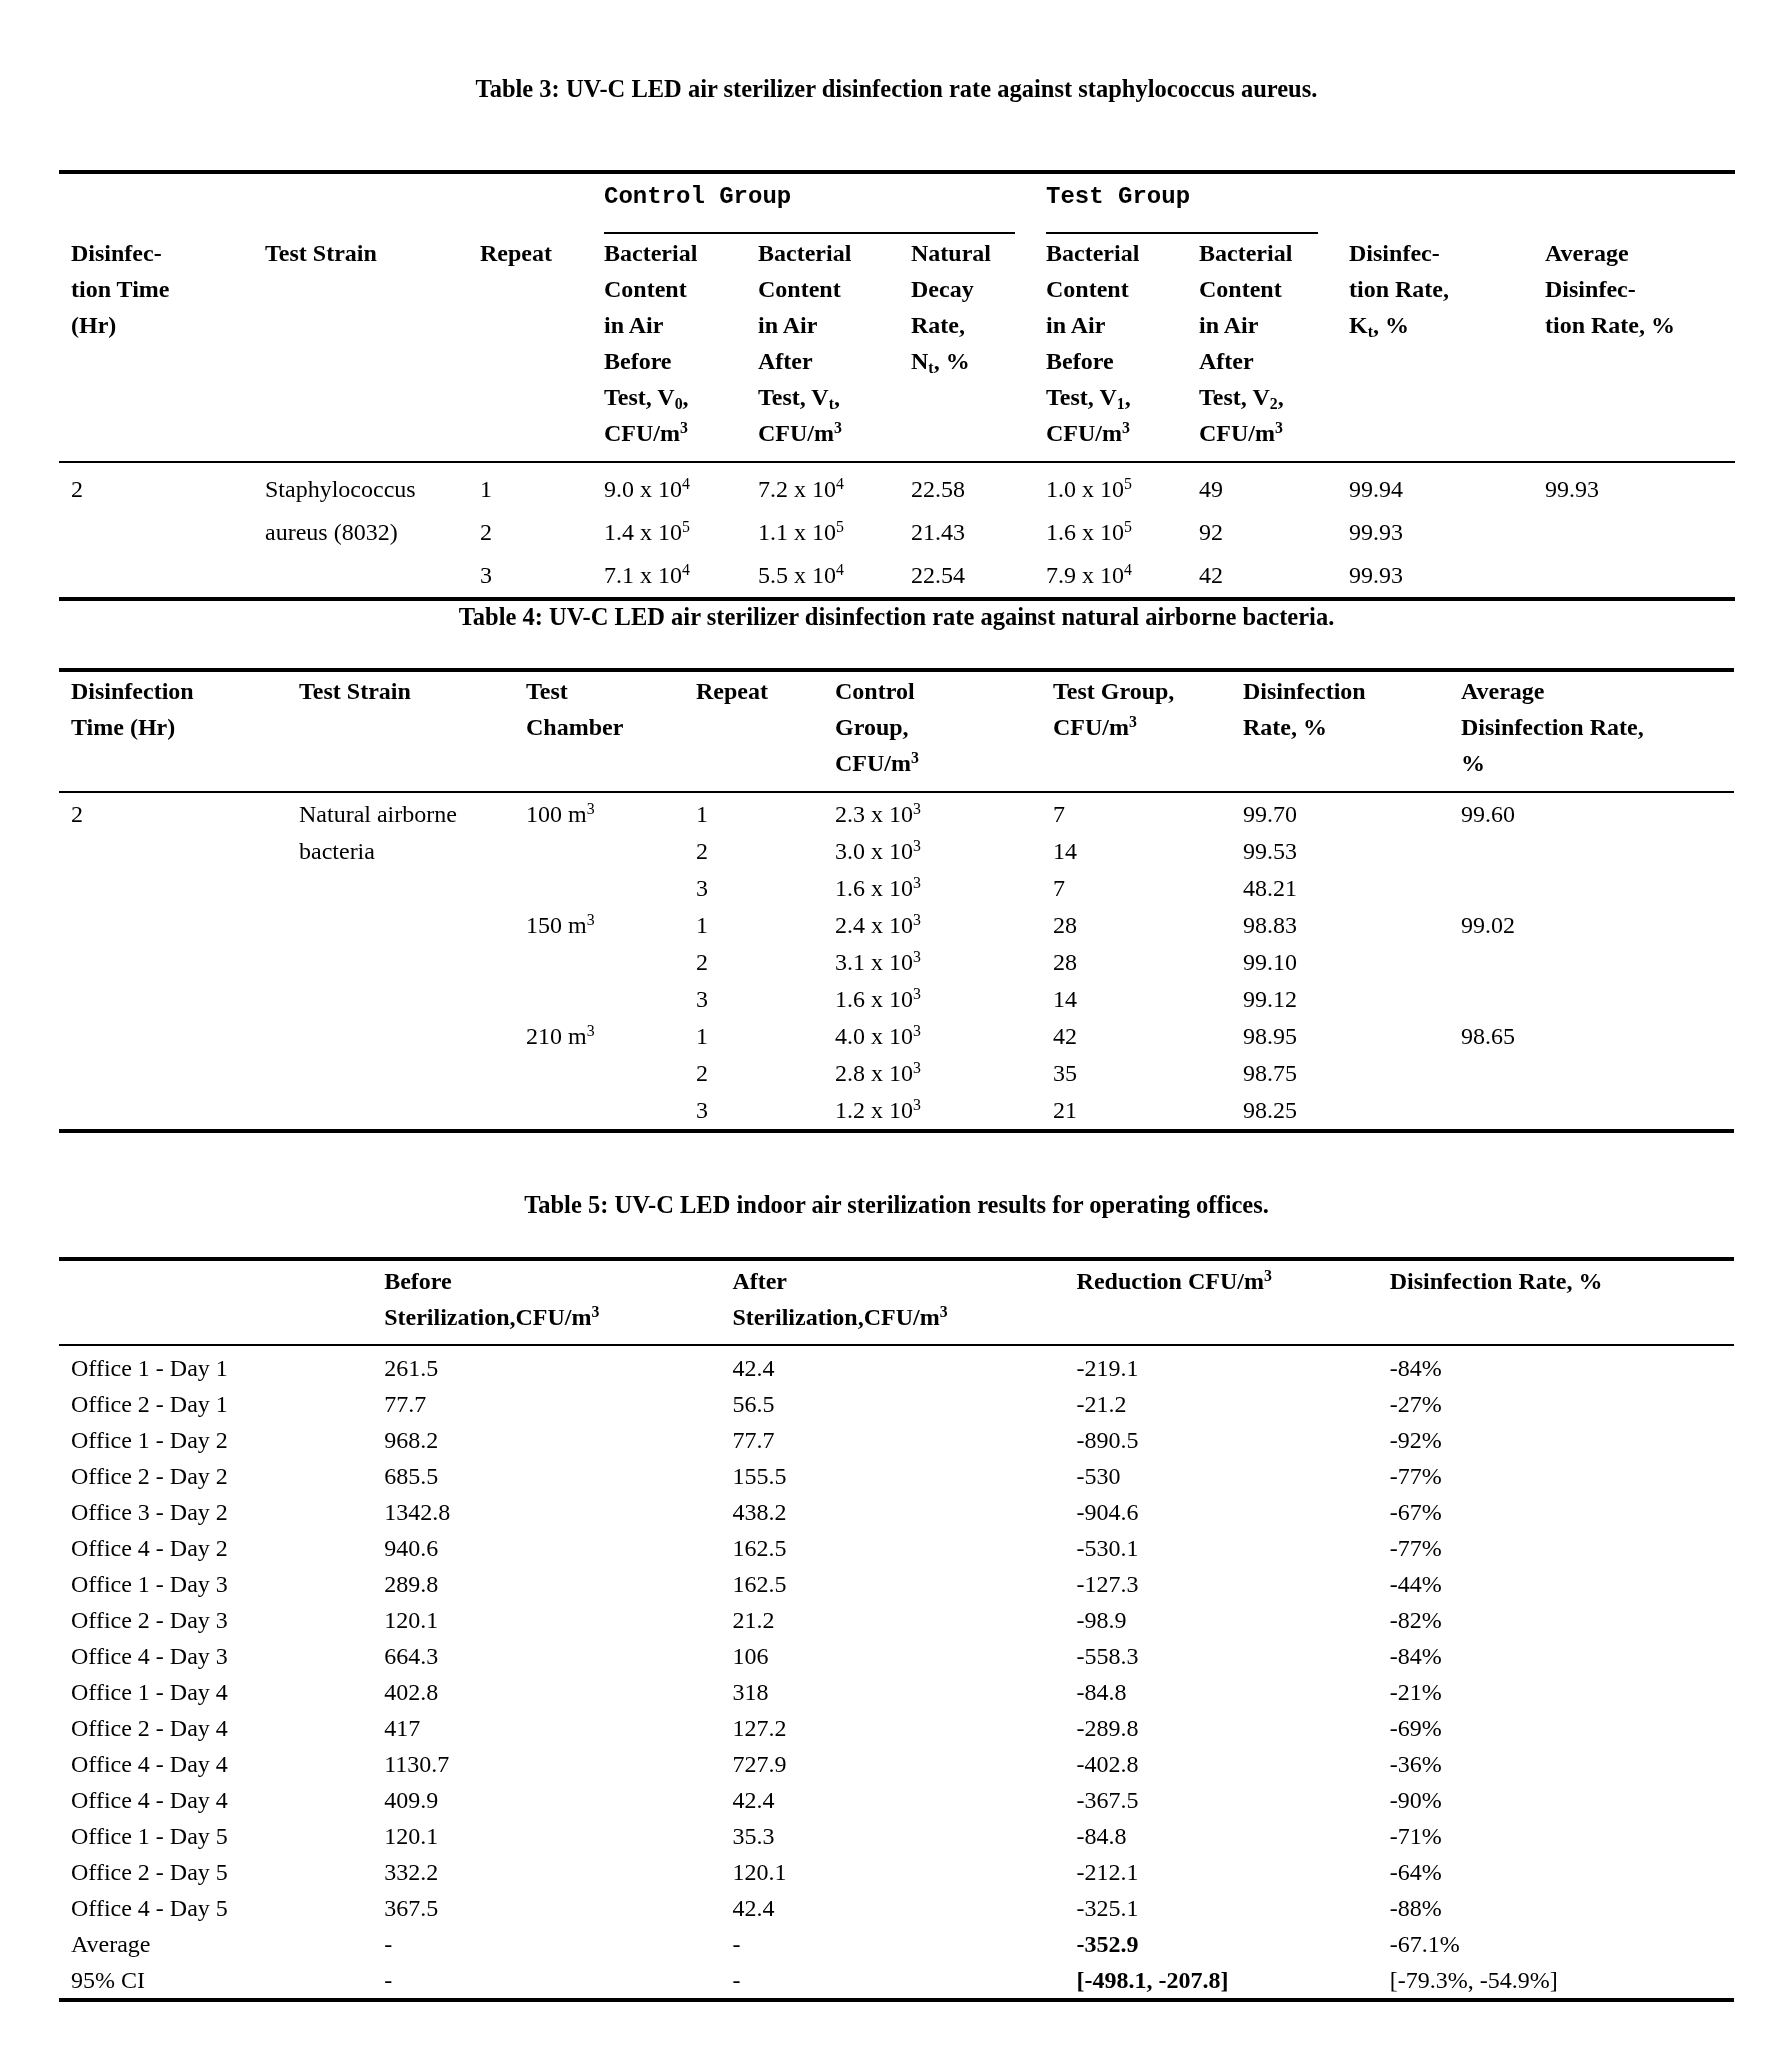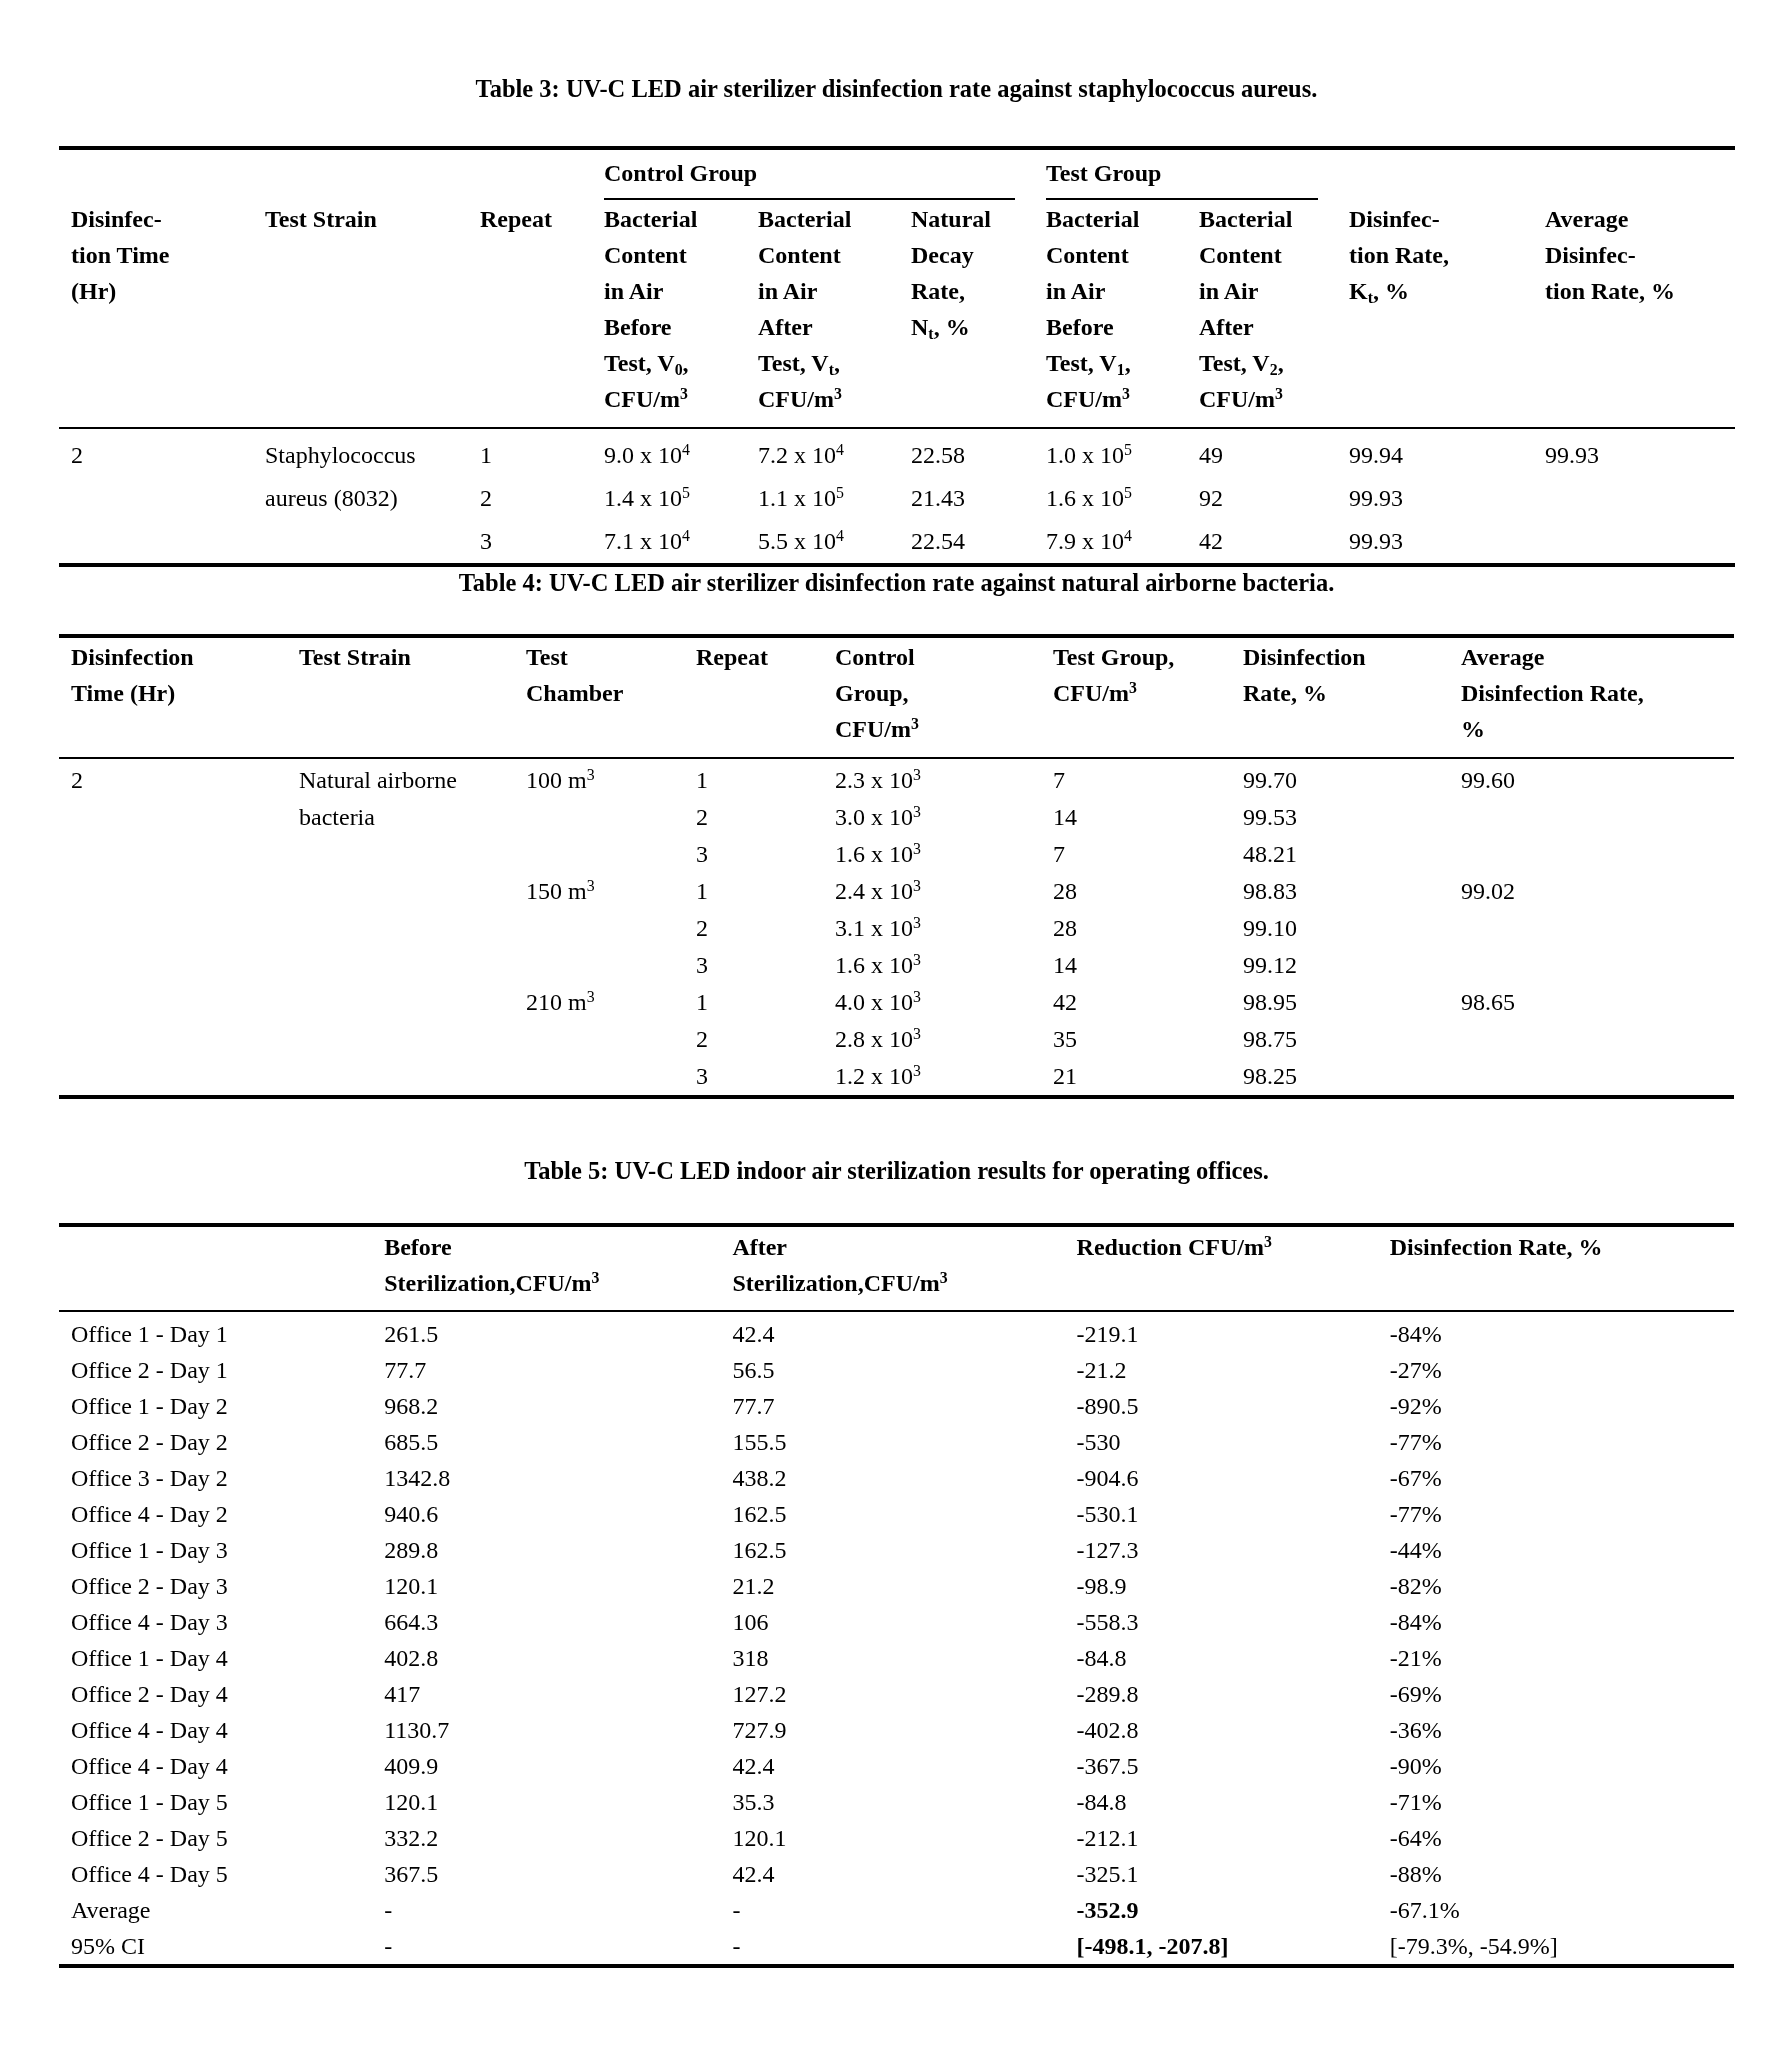--- a/index.html
+++ b/index.html
@@ -12,40 +12,40 @@
     overflow: hidden;
   }
   .page { padding: 73px 57px 0 59px; width: 1791px; }
   .caption {
     width: 1675px;
     text-align: center;
     font-weight: bold;
     font-size: 24.5px;
     line-height: 32px;
   }
-  .cap3 { margin-bottom: 41px; }
+  .cap3 { margin-bottom: 65px; }
   .cap4 { margin-bottom: 35px; }
   .cap5 { margin-top: 56px; margin-bottom: 36px; }
   table {
     border-collapse: collapse;
     table-layout: fixed;
     width: 1675px;
     border-top: 4px solid #000;
     border-bottom: 4px solid #000;
   }
   th, td {
     text-align: left;
     vertical-align: top;
     padding: 0 0 0 12px;
     white-space: nowrap;
     font-weight: normal;
   }
   thead th { font-weight: bold; line-height: 36px; }
   tr.grouprow th { padding-top: 4.8px; vertical-align: bottom; }
-  .grp { display: block; border-bottom: 2.4px solid #000; padding-bottom: 7px; margin-right: 19px; }
+  .grp { display: block; border-bottom: 2.4px solid #000; padding-bottom: 17px; margin-right: 19px; font-family: Liberation Mono, monospace; }
   tr.colsrow th { border-bottom: 2.4px solid #000; padding-top: 1.6px; padding-bottom: 9.5px; vertical-align: top; }
   .t3 tbody td { line-height: 43px; }
   .t4 tbody td { line-height: 37px; }
   .t5 tbody td { line-height: 36px; }
   .t3 tbody tr:first-child td { padding-top: 4.8px; }
   .t4 tbody tr:first-child td { padding-top: 3.2px; }
   .t5 tbody tr:first-child td { padding-top: 4px; }
   .t5 tbody td:first-child, .t5 tbody td:last-child { font-weight: normal; margin-top: 24px; }
   td.bold { font-weight: bold; }
   sup, sub { font-size: 66%; line-height: 0; vertical-align: baseline; position: relative; }

